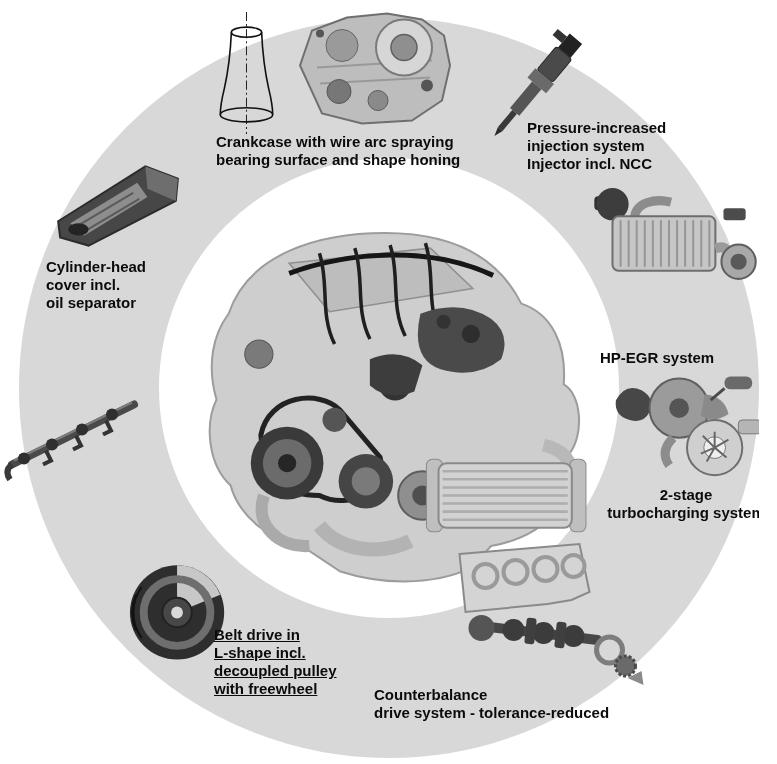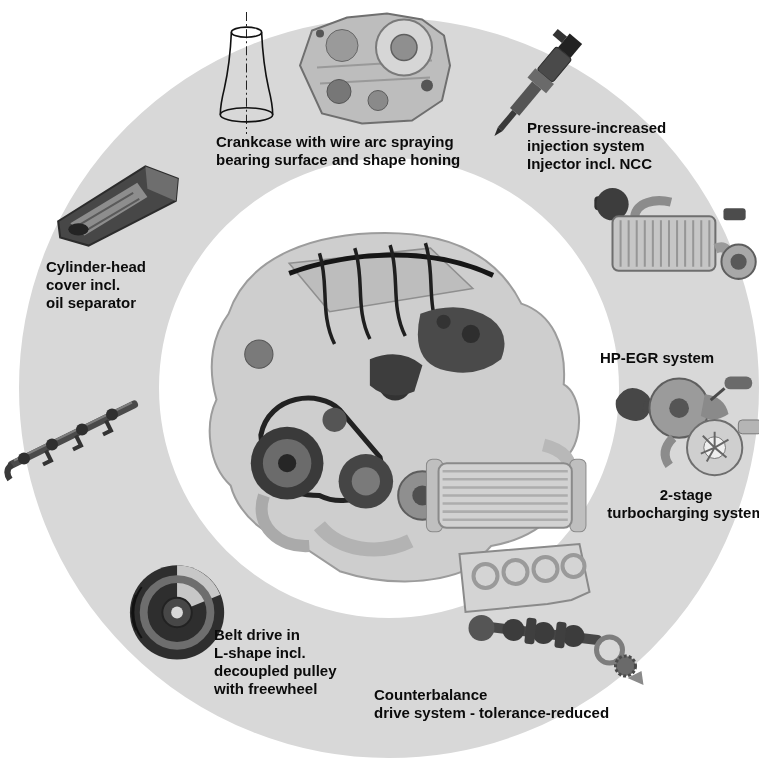--- a/index.html
+++ b/index.html
@@ -25,21 +25,21 @@
   #ill-headcover{left:48px;top:148px;width:142px;height:112px;z-index:3;}
   .label{
     position:absolute;z-index:4;font-weight:bold;font-size:15px;
     line-height:18px;color:#0b0b0b;white-space:pre-line;
   }
   #lab-crankcase{left:216px;top:133px;}
   #lab-injection{left:527px;top:119px;}
   #lab-egr{left:600px;top:301px;margin-top:48px;}
   #lab-turbo{left:597px;top:486px;width:178px;text-align:center;}
   #lab-counterbalance{left:374px;top:686px;}
-  #lab-belt{left:214px;top:626px;}
+  #lab-belt{left:214px;top:626px;text-decoration:underline;}
   #lab-oil{left:54px;top:481px;}
   #lab-headcover{left:46px;top:258px;}
 </style>
 </head>
 <body>
 
 <div class="canvas">
 
   <div class="ring"></div>
 

